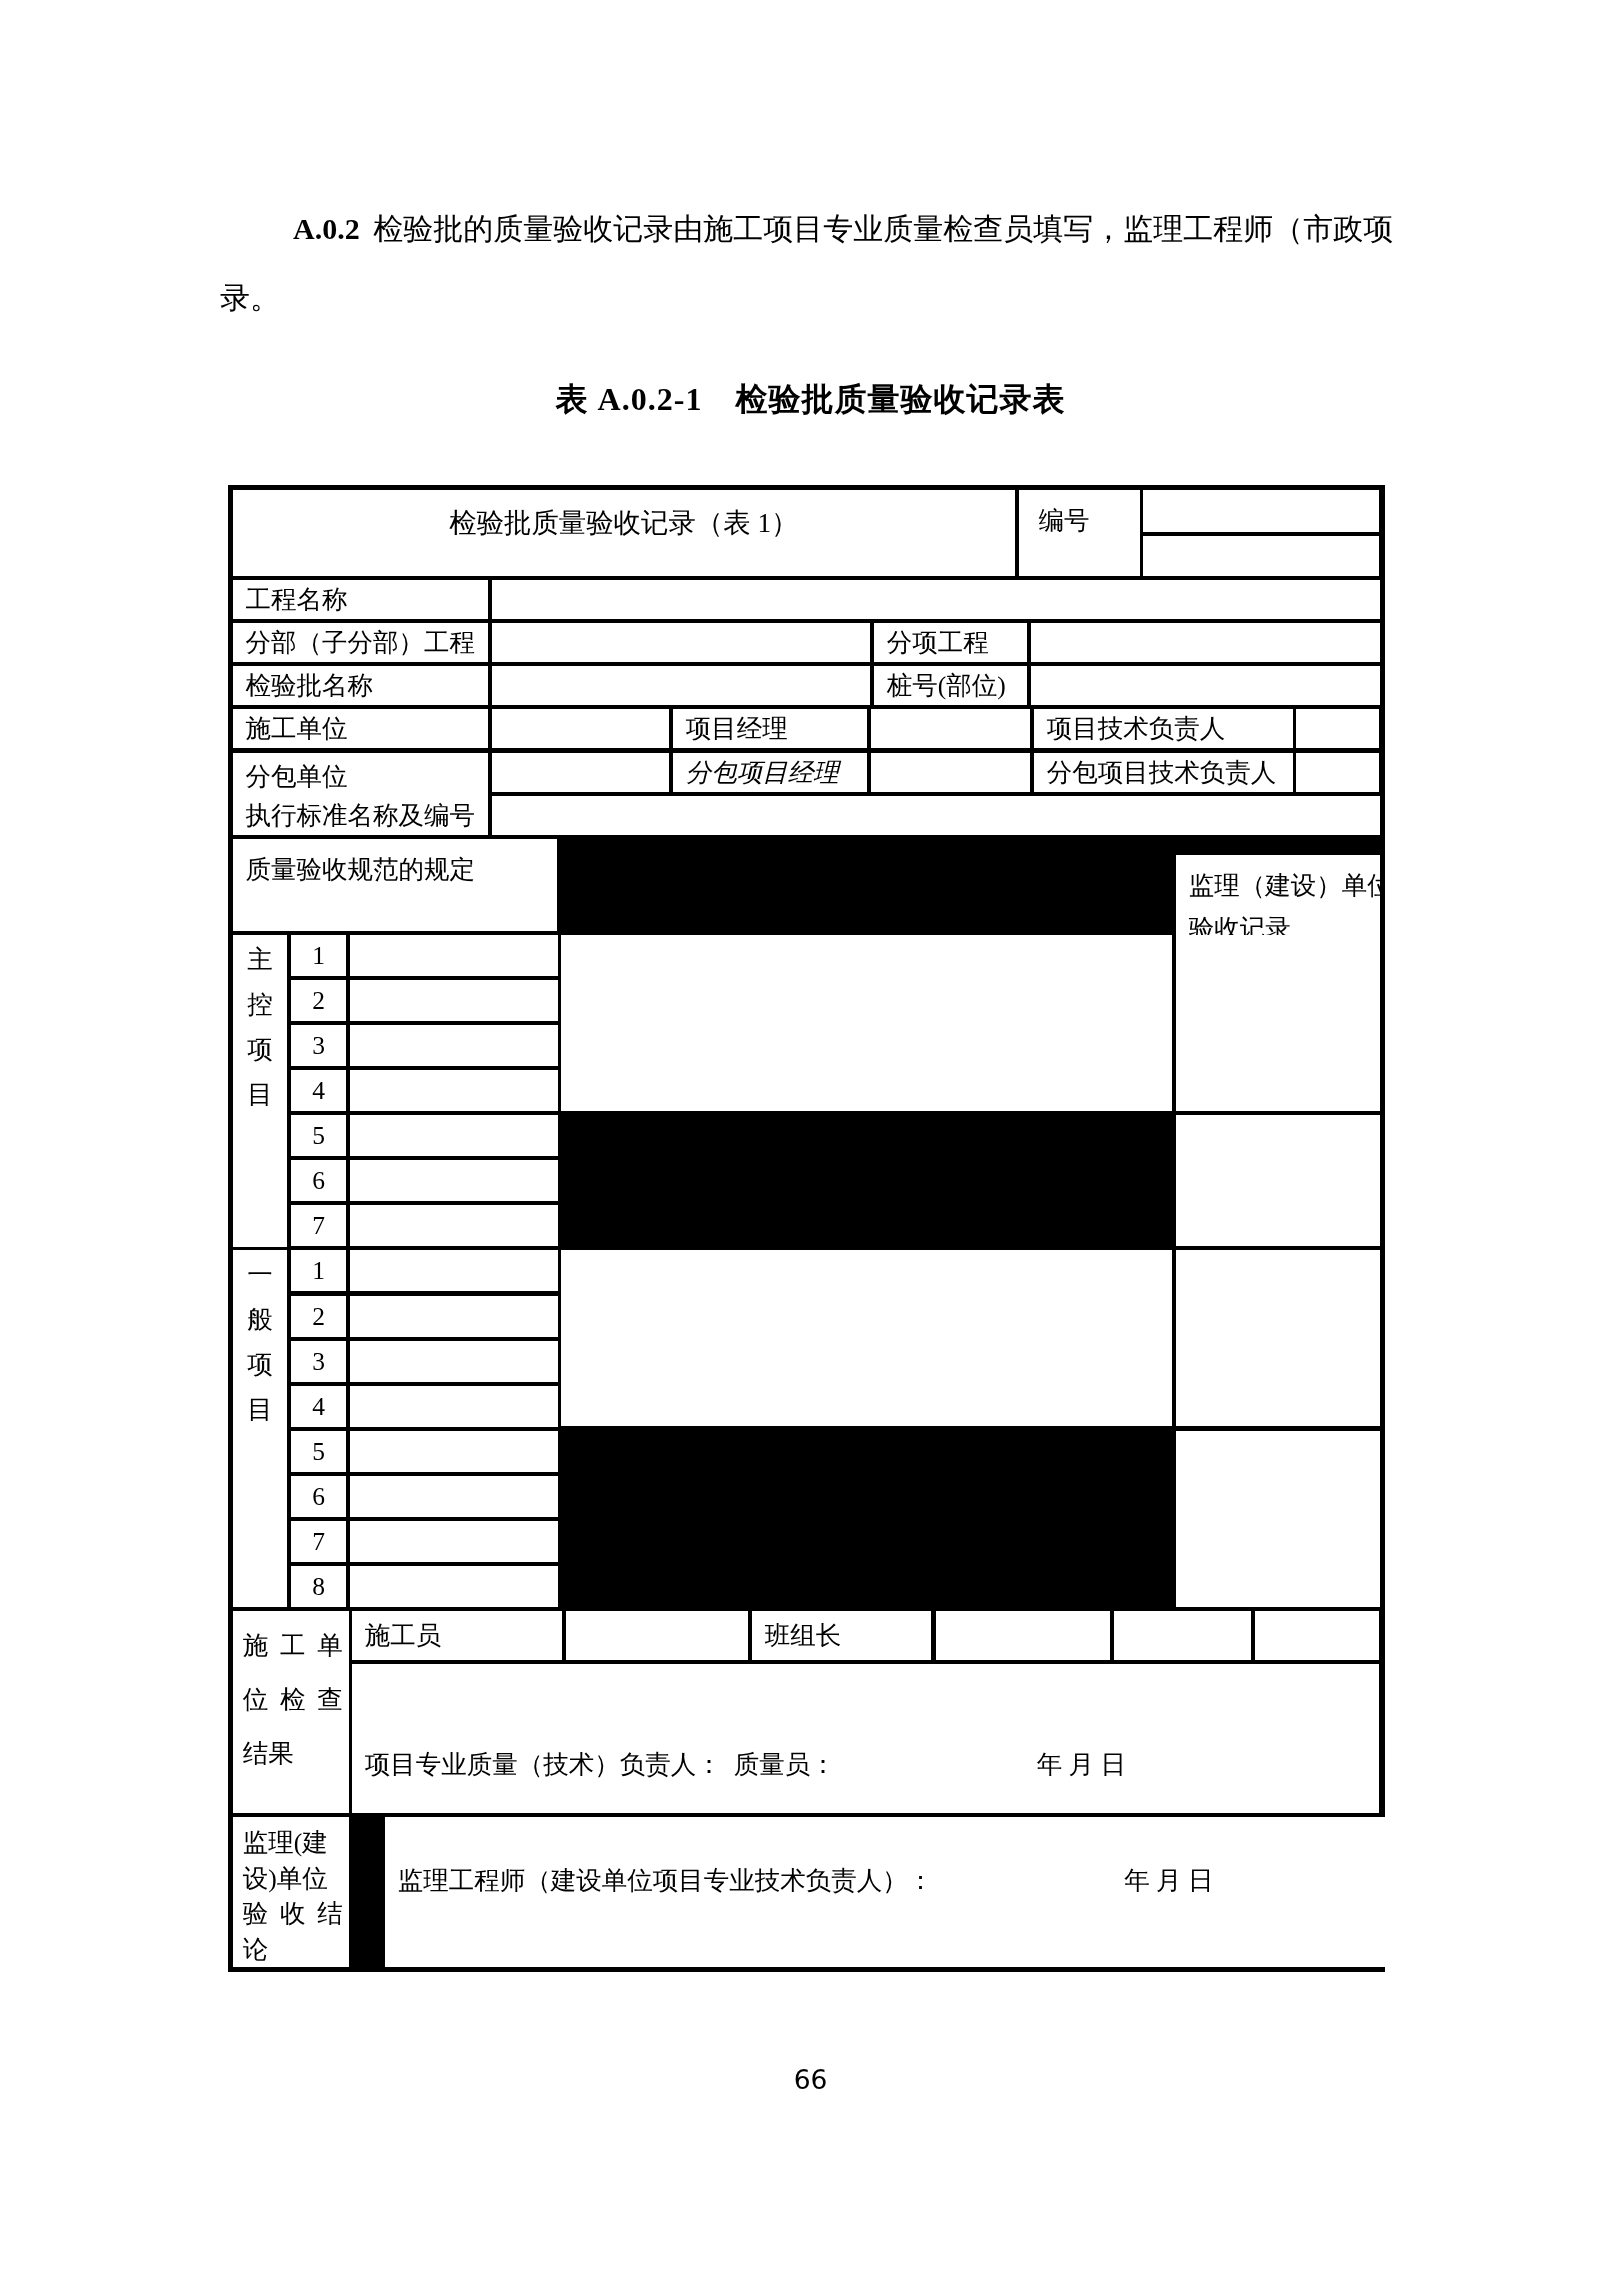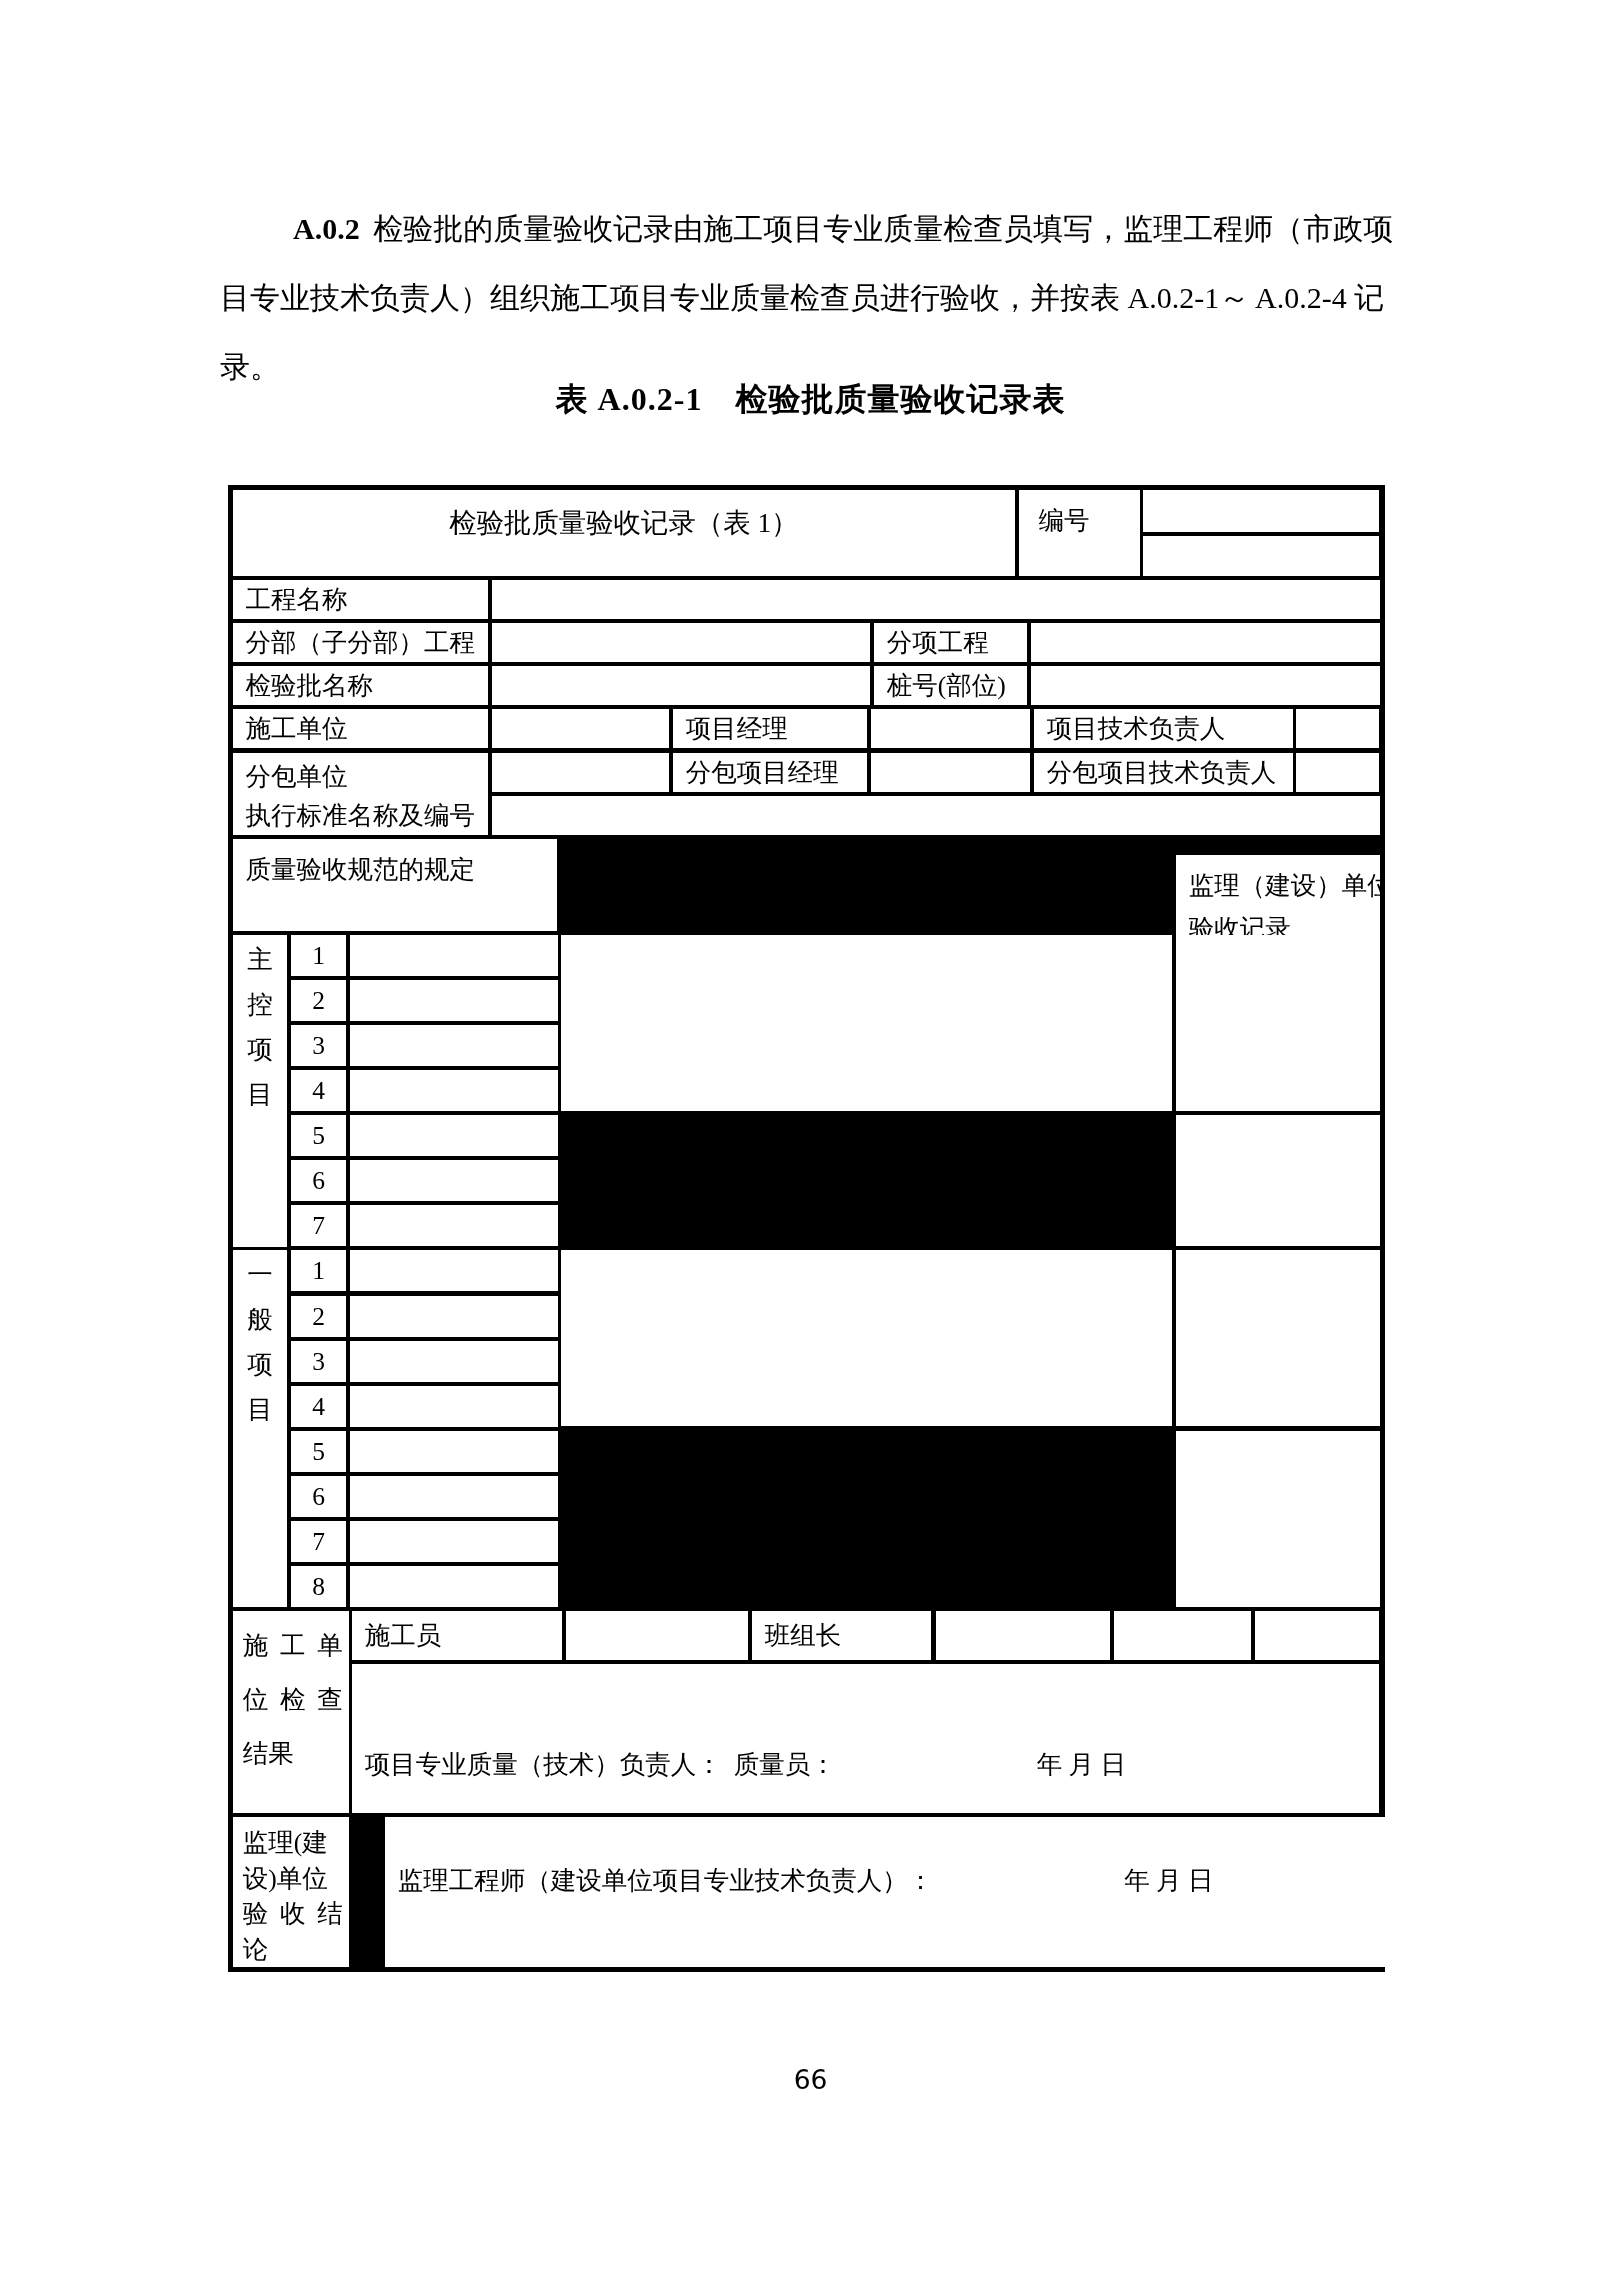--- a/index.html
+++ b/index.html
@@ -36,21 +36,20 @@
   .pageno{position:absolute;left:0;top:2064px;width:100%;text-align:center;font-size:26.5px;
           font-family:"DejaVu Sans","Liberation Sans",sans-serif;}
 </style>
 </head>
 <body>
 
 <div class="page">
 
   <div class="para">
     <div class="ln indent"><span class="term">A.0.2</span><span>检验批的质量验收记录由施工项目专业质量检查员填写，监理工程师（市政项</span></div>
-    <div class="ln">目专业技术负责人）组织施工项目专业质量检查员进行验收，并按表 A.0.2-1～ A.0.2-4 记</div>
     <div class="ln">录。</div>
   </div>
 
   <div class="caption">表 A.0.2-1　检验批质量验收记录表</div>
 
   <div class="tbl">
 
     <div class="cell ttl" style="left:4.9px;top:4.9px;width:782px;height:86px;">检验批质量验收记录（表 1）</div>
     <div class="cell top" style="left:791px;top:4.9px;width:121px;height:86px;padding-left:19.6px;">编号</div>
     <div class="cell" style="left:915px;top:4.9px;width:236px;height:42px;"></div>
@@ -71,21 +70,21 @@
 
     <div class="cell" style="left:4.9px;top:224px;width:255px;height:39px;">施工单位</div>
     <div class="cell" style="left:264px;top:224px;width:177px;height:39px;"></div>
     <div class="cell" style="left:445px;top:224px;width:194px;height:39px;">项目经理</div>
     <div class="cell" style="left:643px;top:224px;width:159px;height:39px;"></div>
     <div class="cell" style="left:806px;top:224px;width:259px;height:39px;">项目技术负责人</div>
     <div class="cell" style="left:1068px;top:224px;width:83px;height:39px;"></div>
 
     <div class="cell" style="left:4.9px;top:268px;width:255px;height:46px;">分包单位</div>
     <div class="cell" style="left:264px;top:268px;width:177px;height:39px;"></div>
-    <div class="cell" style="left:445px;top:268px;width:194px;height:39px;">分包项目经理</div>
+    <div class="cell" style="left:445px;top:268px;width:194px;height:39px;font-style:italic;">分包项目经理</div>
     <div class="cell" style="left:643px;top:268px;width:159px;height:39px;"></div>
     <div class="cell" style="left:806px;top:268px;width:259px;height:39px;">分包项目技术负责人</div>
     <div class="cell" style="left:1068px;top:268px;width:83px;height:39px;"></div>
 
     <div class="cell" style="left:4.9px;top:311px;width:255px;height:39px;">执行标准名称及编号</div>
     <div class="cell" style="left:264px;top:311px;width:888px;height:39px;"></div>
 
     <div class="cell top" style="left:4.9px;top:354px;width:324px;height:92px;">质量验收规范的规定</div>
     <div class="cell two" style="left:948px;top:354px;width:204px;height:92px;">
       <div>监理（建设）单位</div>

